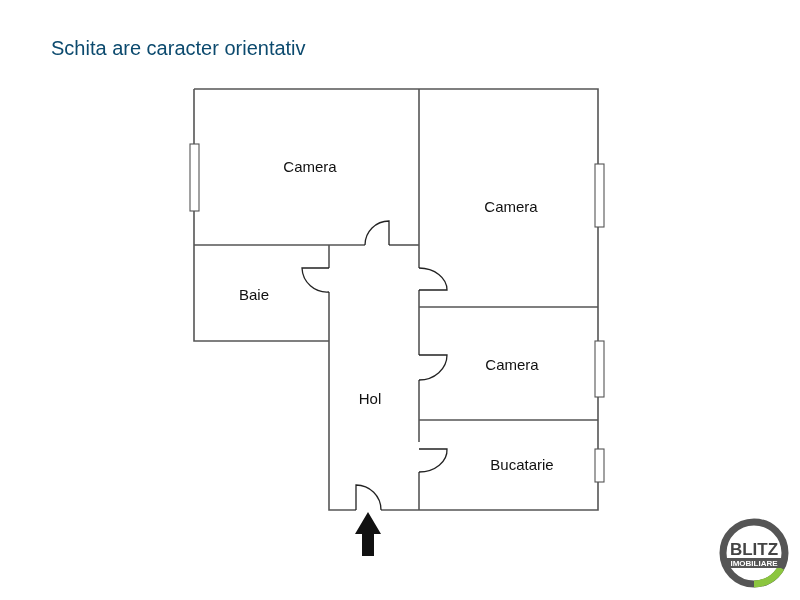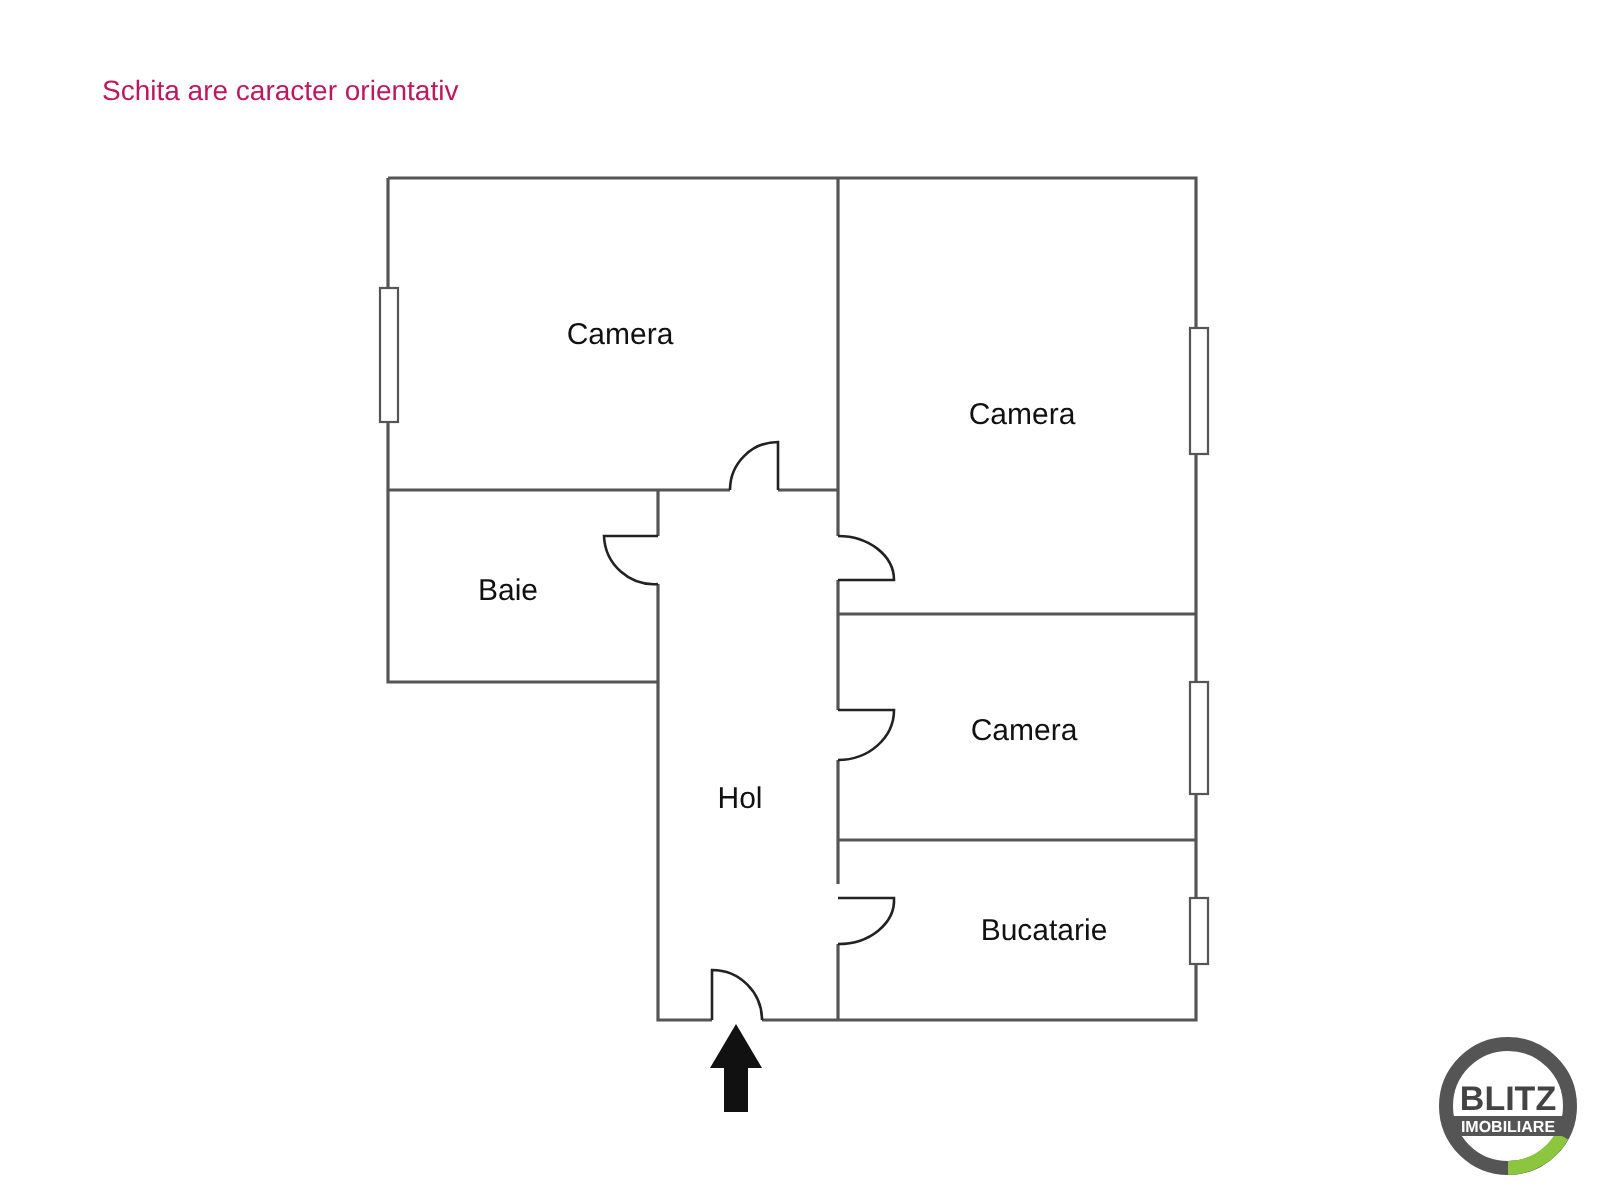--- a/index.html
+++ b/index.html
@@ -1,17 +1,17 @@
 <!DOCTYPE html>
 <html><head>
 <meta charset="utf-8">
 <style>
   html,body{margin:0;padding:0;background:#fff;}
   body{width:800px;height:600px;position:relative;overflow:hidden;font-family:"Liberation Sans","DejaVu Sans",sans-serif;}
-  .note{position:absolute;left:51px;top:37px;font-size:14px;color:#be185d;text-align:center;}
+  .note{position:absolute;left:51px;top:37px;font-size:20px;color:#0c4a6e;text-align:center;}
   svg{position:absolute;left:0;top:0;}
   .wall{stroke:#555;stroke-width:1.6;fill:none;}
   .door{stroke:#222;stroke-width:1.3;fill:none;}
   .win{stroke:#555;stroke-width:1.1;fill:#fff;}
   .lbl{font-family:"Liberation Sans","DejaVu Sans",sans-serif;font-size:15px;fill:#111;text-anchor:middle;}
   .logo-t1{font-family:"Liberation Sans",sans-serif;font-weight:bold;font-size:17px;fill:#444;text-anchor:middle;}
   .logo-t2{font-family:"Liberation Sans",sans-serif;font-weight:bold;font-size:8px;fill:#fff;text-anchor:middle;}
 </style>
 </head>
 <body>

